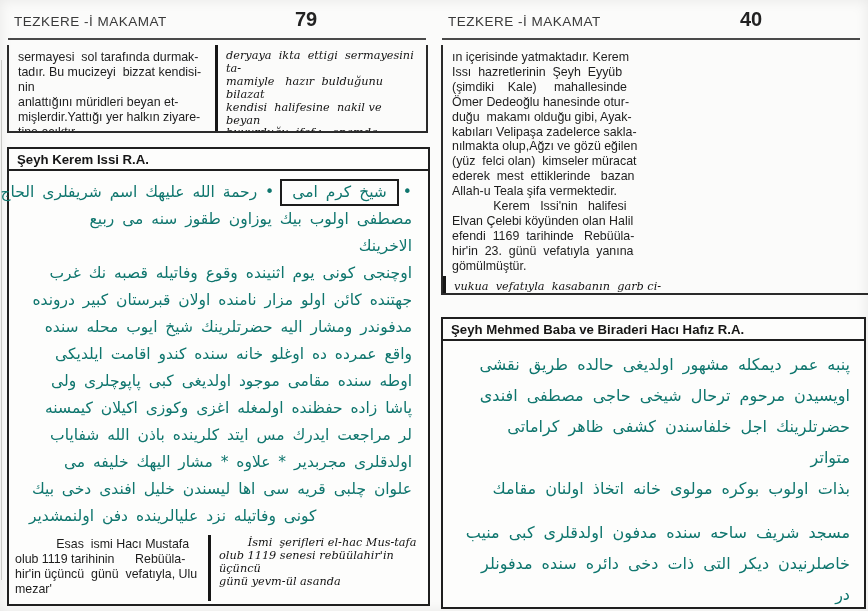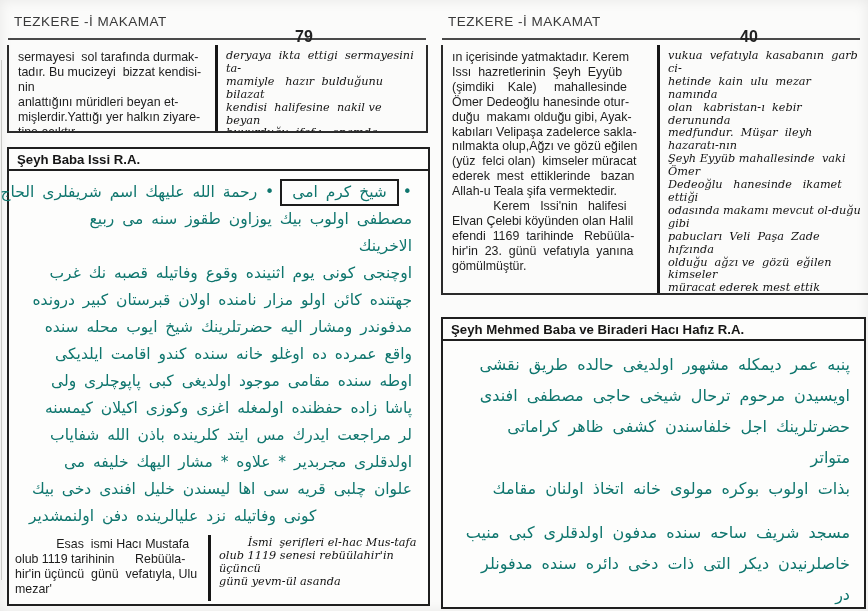--- a/index.html
+++ b/index.html
@@ -4,30 +4,30 @@
 <style>
   html,body{margin:0;padding:0;background:#efefed;}
   .scan{position:relative;width:868px;height:611px;background:#fbfbfa;overflow:hidden;
         font-family:"Liberation Sans",sans-serif;color:#1c1c1c;box-shadow:inset 0 0 14px rgba(0,0,0,.08);}
   .spread{display:flex;width:868px;height:611px;}
   .page{position:relative;width:434px;height:611px;box-sizing:border-box;}
 
   
   .page-header{position:relative;height:30px;margin:8px 8px 0 10px;}
   .hdr-title{font-size:13.5px;letter-spacing:.5px;color:#3a3a3a;position:absolute;left:4px;top:6px;}
-  .hdr-num{font-size:16px;font-weight:bold;color:#222;position:absolute;top:20px;}
+  .hdr-num{font-size:20px;font-weight:bold;color:#222;position:absolute;top:0;}
   .p79 .hdr-num{left:285px;}
   .p80 .hdr-num{left:296px;}
   .hdr-rule{height:0;border-bottom:2px solid #4a4a4a;margin:0 8px 0 8px;}
 
   
   .top-box{display:flex;box-sizing:border-box;margin:5px 6px 0 7px;
            border-left:2px solid #2a2a2a;border-bottom:2px solid #2a2a2a;}
   .p79 .top-box{height:88px;border-right:2px solid #2a2a2a;}
-  .p80 .top-box{height:250px;border-right:none;margin-right:0;}
+  .p80 .top-box{height:250px;border-right:none;margin-right:0;flex-direction:column;}
   .col{box-sizing:border-box;padding:5px 6px 2px 9px;overflow:hidden;}
   .col-l{width:206px;}
   .p80 .col-l{width:214px;}
   .col-r{flex:1;border-left:3px solid #161616;padding-left:8px;}
   .latin{font-size:12.4px;line-height:14.9px;white-space:pre-wrap;color:#1d1d1d;}
   .ital{font-family:"DejaVu Serif",serif;font-style:italic;font-size:11.3px;line-height:12.9px;
         white-space:pre-wrap;color:#121212;}
   .ilave-plain{font-weight:bold;text-decoration:underline;font-size:12.6px;line-height:15px;}
 
   
@@ -83,21 +83,21 @@
           <div class="ital">deryaya  ikta  ettigi  sermayesini ta-
 mamiyle   hazır  bulduğunu  bilazat
 kendisi  halifesine  nakil ve   beyan
 buyurduğu  ifaf-ı   enamda    şöhret
 buyurduğu kabr-i şerif-i ziyaretğa-ha
 havas ve avamdır</div>
         </div>
       </div>
 
       <div class="sheikh-box">
-        <div class="sheikh-heading">Şeyh Baba Issi R.A.</div>
+        <div class="sheikh-heading">Şeyh Kerem Issi R.A.</div>
         <div class="arabic">
           <div class="ar-line1">
             <span class="ar-lead">•</span><span class="ar-box">شيخ كرم امى</span><span>• رحمة الله عليهك اسم شريفلرى الحاج</span>
           </div>
           <div class="ar-lines">مصطفى اولوب بيك يوزاون طقوز سنه مى ربيع الاخرينك
 اوچنجى كونى يوم اثنينده وقوع وفاتيله قصبه نك غرب
 جهتنده كائن اولو مزار نامنده اولان قبرستان كبير درونده
 مدفوندر ومشار اليه حضرتلرينك شيخ ايوب محله سنده
 واقع عمرده ده اوغلو خانه سنده كندو اقامت ايلديكى
 اوطه سنده مقامى موجود اولديغى كبى پاپوچلرى ولى

